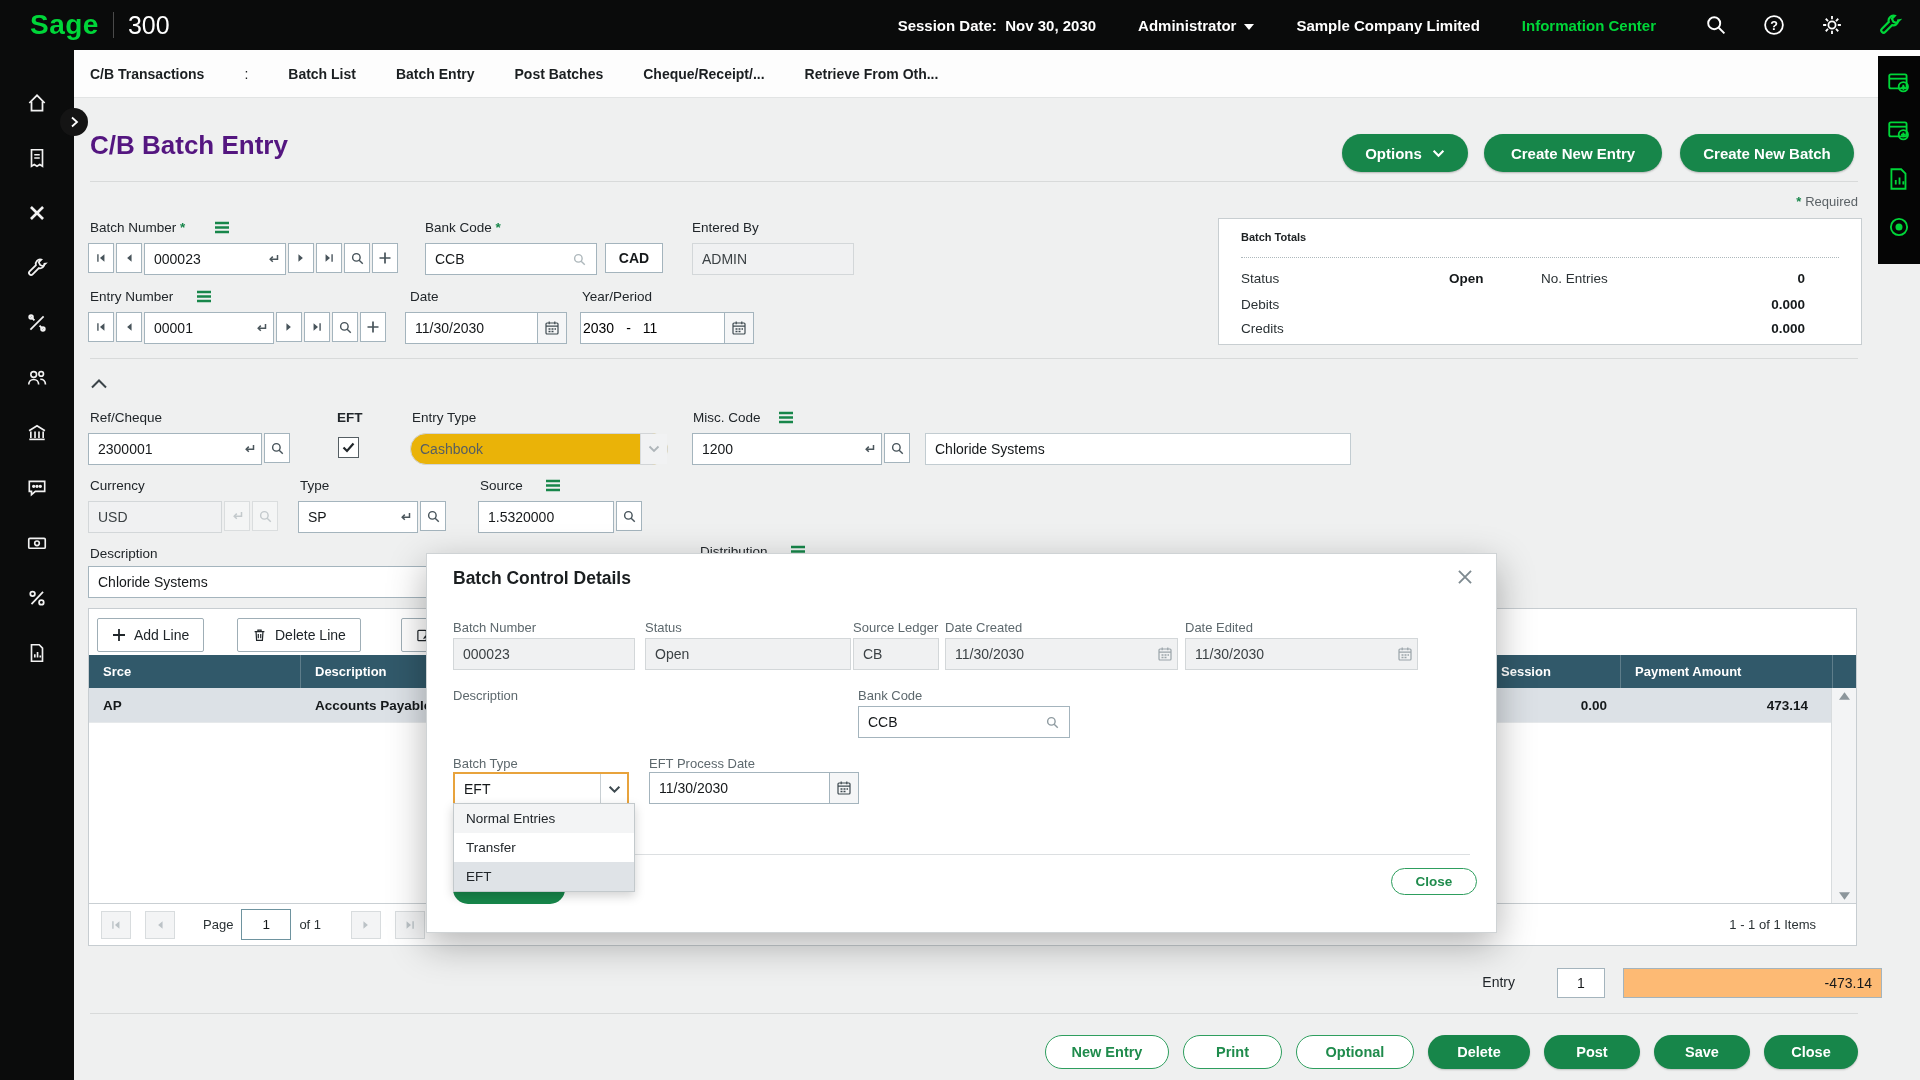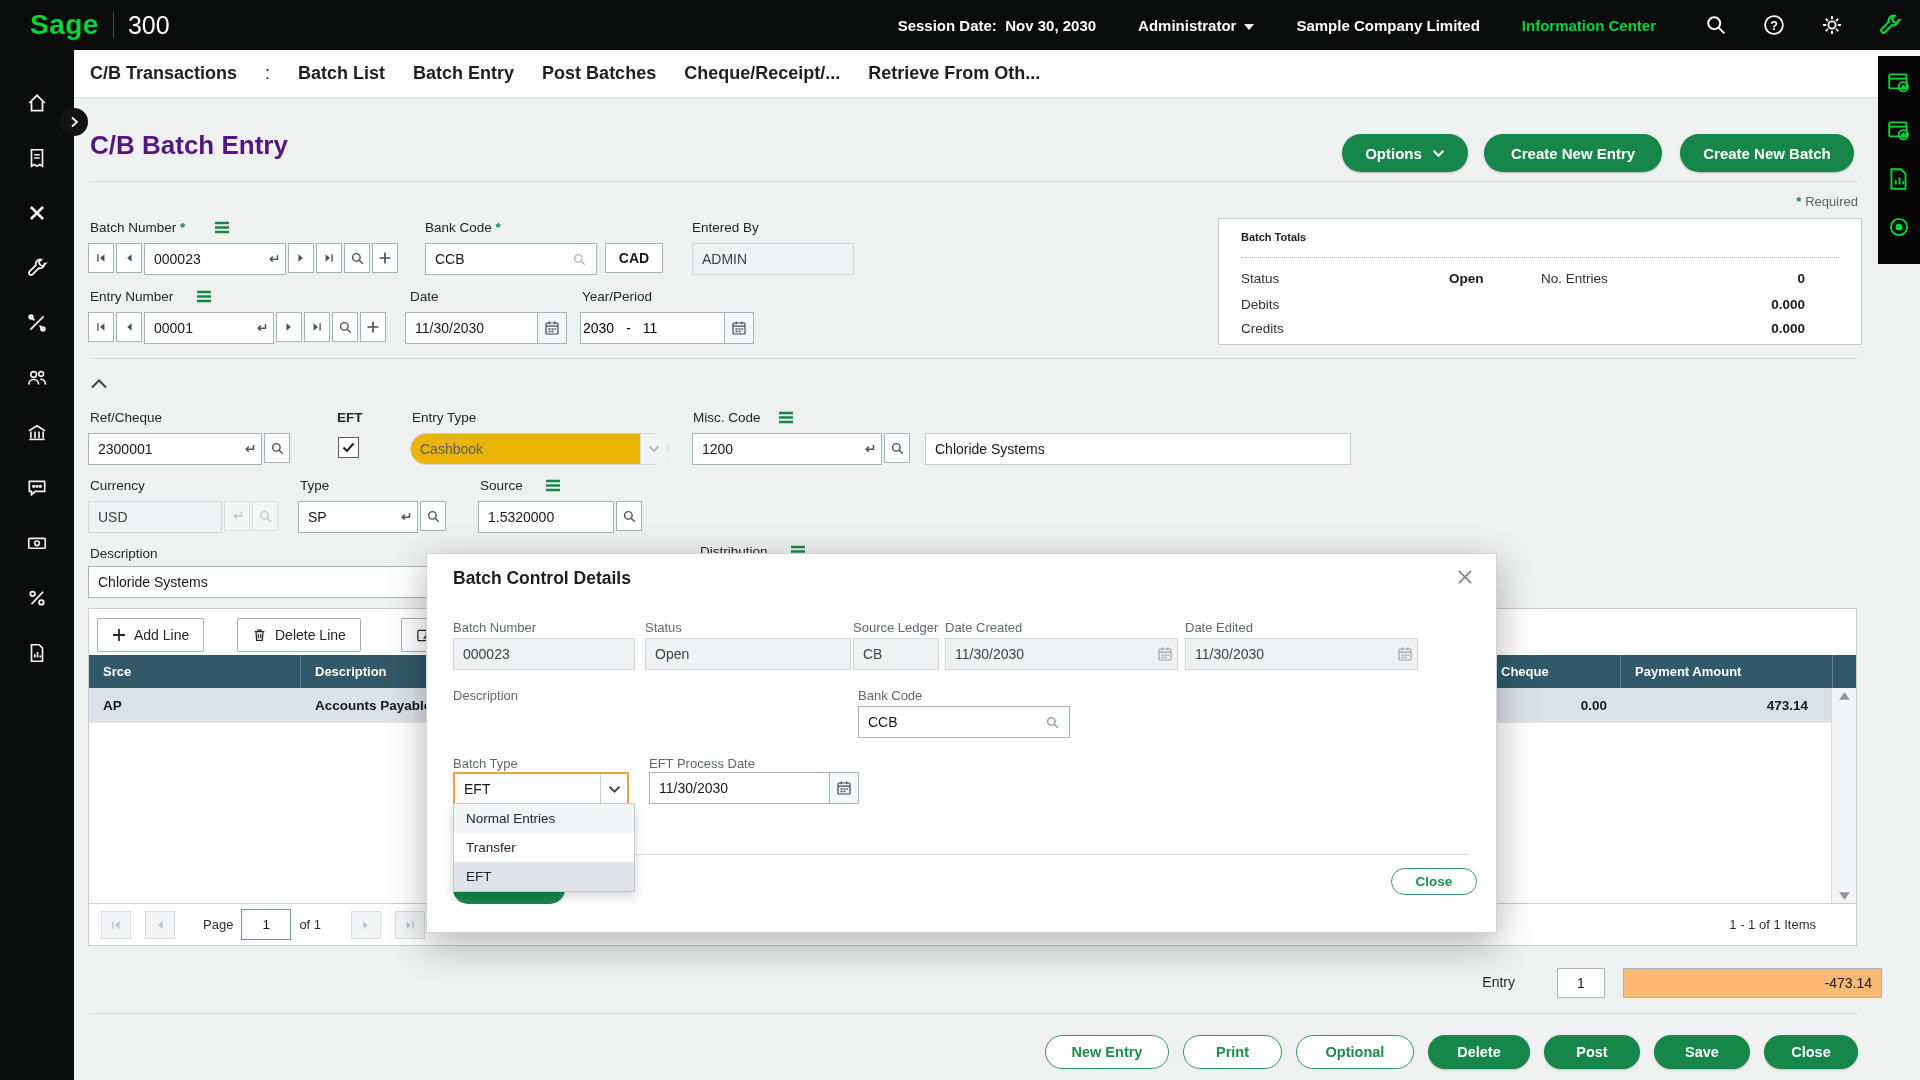--- a/index.html
+++ b/index.html
@@ -23,21 +23,21 @@
   #leftbar{left:0;top:50px;width:74px;height:1030px;background:#0B0C0C;display:flex;flex-direction:column;align-items:center;padding-top:42px;gap:33px;}
   .sb-ic{color:#F2F2F2;width:22px;height:22px;}
   #notch{left:60px;top:108px;width:28px;height:28px;border-radius:50%;background:#141414;display:flex;align-items:center;justify-content:center;z-index:14;}
 
   
   #rightbar{right:0;top:56px;width:42px;height:208px;background:#050505;display:flex;flex-direction:column;align-items:center;padding-top:14px;gap:22px;z-index:6;}
   .rb-ic{color:#00D639;width:26px;height:26px;}
 
   
   #crumbbar{left:74px;top:50px;width:1846px;height:48px;background:#FDFDFD;border-bottom:1px solid #E2E4E4;display:flex;align-items:center;}
-  .crumb{display:flex;align-items:center;gap:28px;margin-left:16px;font-size:18px;color:#1b1f21;}
+  .crumb{display:flex;align-items:center;gap:40px;margin-left:16px;font-size:14px;color:#1b1f21;}
   .crumb .root{font-weight:bold;}
   .crumb .item{font-weight:600;cursor:default;}
 
   
   #page-title{left:90px;top:130px;font-size:26px;font-weight:bold;color:#541680;}
   .gbtn{height:38px;border-radius:19px;background:#17864A;color:#fff;font-size:15px;font-weight:bold;
     display:flex;align-items:center;justify-content:center;gap:10px;border:none;box-shadow:0 1px 2px rgba(0,0,0,.25);}
   .divider{height:1px;background:#D8DADA;}
   #required-note{right:62px;top:194px;font-size:13px;color:#5b6266;}
   #required-note .star{color:#17864A;font-weight:bold;margin-right:4px;}
@@ -597,21 +597,21 @@
           <rect x="2" y="2.5" width="9" height="11" rx="1"></rect>
           <path d="M14.2 4.6 l-5.4 5.4 -1.1 2.5 2.5-1.1 5.4-5.4 z" fill="#20262a" stroke="none" transform="scale(.92) translate(.5,.5)"></path>
         </svg>
       <span>Edit Colu</span>
     </button>
 
     <div id="thead">
       <span class="th" style="width:212px;">Srce</span>
       <span class="th" style="width:348px;">Description</span>
       <span class="th" style="width:842px;"></span>
-      <span class="th" style="width:130px;padding-left:10px;">Cheque</span>
+      <span class="th" style="width:130px;padding-left:10px;">Session</span>
       <span class="th" style="width:212px;">Payment Amount</span>
       <span class="th" style="flex:1;border-right:none;"></span>
     </div>
 
     <div id="trow">
       <span class="td" style="width:212px;">AP</span>
       <span class="td" style="width:348px;">Accounts Payable</span>
       <span class="td" style="width:842px;"></span>
       <span class="td num" style="width:130px;padding-right:14px;">0.00</span>
       <span class="td num" style="width:211px;">473.14</span>

